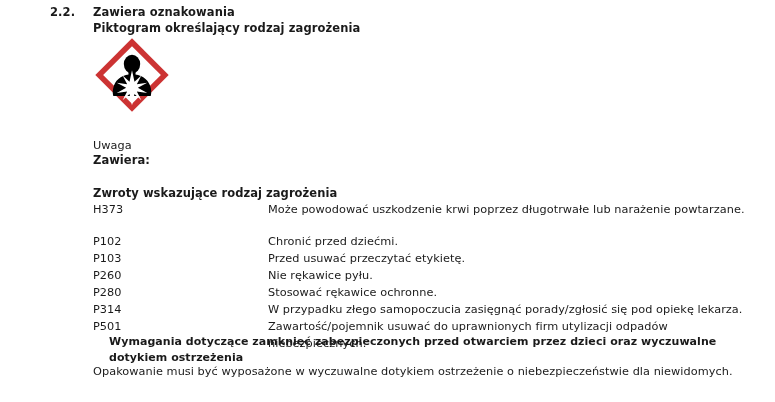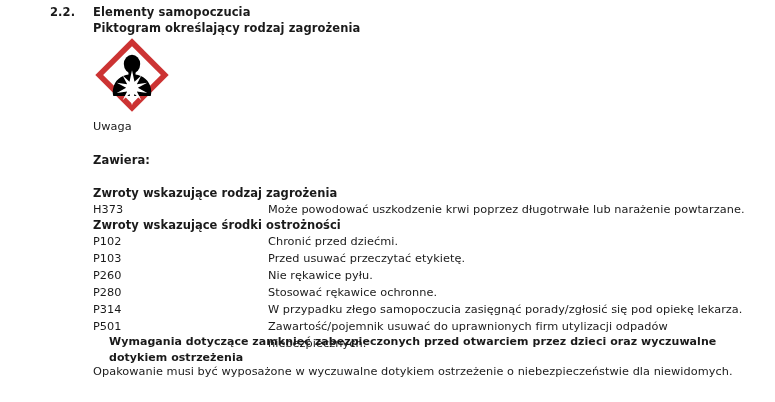--- a/index.html
+++ b/index.html
@@ -131,21 +131,21 @@
     letter-spacing: 0.05px;
   }
 </style>
 </head>
 <body>
 
 <div class="page">
 
   <div class="section-head">
     <span class="sec-num">2.2.</span>
-    <span class="sec-title">Elementy samopoczucia</span>
+    <span class="sec-title">Zawiera oznakowania</span>
     <span class="sec-sub">Piktogram określający rodzaj zagrożenia</span>
   </div>
 
   <div class="pictogram-wrap">
     <svg width="78" height="78" viewBox="0 0 100 100" xmlns="http://www.w3.org/2000/svg">
 
       <polygon points="50,3 97,50 50,97 3,50" fill="#CC3333"></polygon>
       <polygon points="50,13 87,50 50,87 13,50" fill="#FFFFFF"></polygon>
 
       <g fill="#000000">
@@ -161,32 +161,31 @@
                  C 75 73, 75 68, 73 63
                  C 70 55, 61 49, 50 49 Z"></path>
       </g>
 
       <polygon fill="#FFFFFF" points="50,44 53.2,58.5 62,50.5 56.2,61.8 69.5,60 57.5,66.5 69.5,73 56.2,71.2 62,82.5 53.2,74.5 50,89 46.8,74.5 38,82.5 43.8,71.2 30.5,73 42.5,66.5 30.5,60 43.8,61.8 38,50.5 46.8,58.5"></polygon>
 
       <circle cx="50" cy="66.5" r="3.2" fill="#FFFFFF"></circle>
     </svg>
   </div>
 
-  <div class="lbl-norm" style="top:120px;">Uwaga</div>
+  <div class="lbl-norm" style="top:139px;">Uwaga</div>
 
   <div class="lbl-bold" style="top:153px;">Zawiera:</div>
 
   <div class="lbl-bold" style="top:186px;">Zwroty wskazujące rodzaj zagrożenia</div>
 
   <div class="stmt-row" style="top:202px;">
     <span class="stmt-code">H373</span>
     <span class="stmt-text" style="width:560px;">Może powodować uszkodzenie krwi poprzez długotrwałe lub narażenie powtarzane.</span>
   </div>
 
-  <div class="lbl-bold" style="top:218px;">Zwroty wskazujące środki ostrożności</div>
 
   <div class="stmt-row" style="top:234px;">
     <span class="stmt-code">P102</span>
     <span class="stmt-text">Chronić przed dziećmi.</span>
   </div>
 
   <div class="stmt-row" style="top:251px;">
     <span class="stmt-code">P103</span>
     <span class="stmt-text">Przed usuwać przeczytać etykietę.</span>
   </div>

